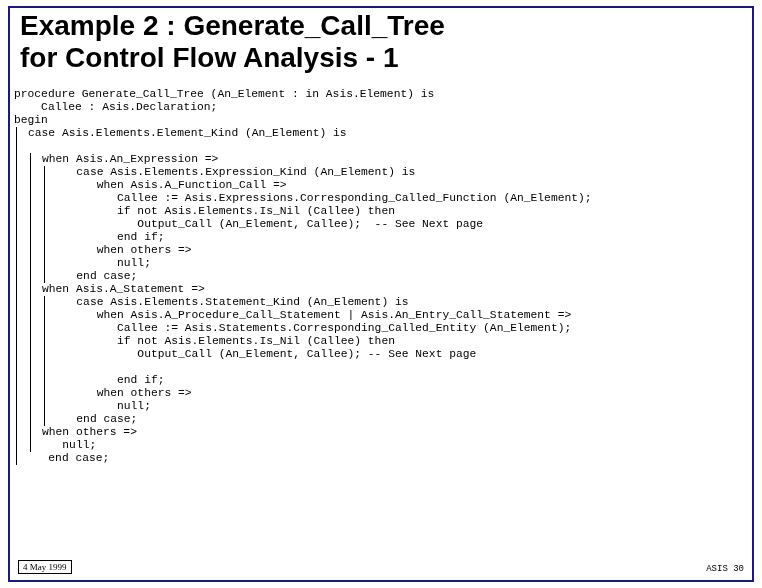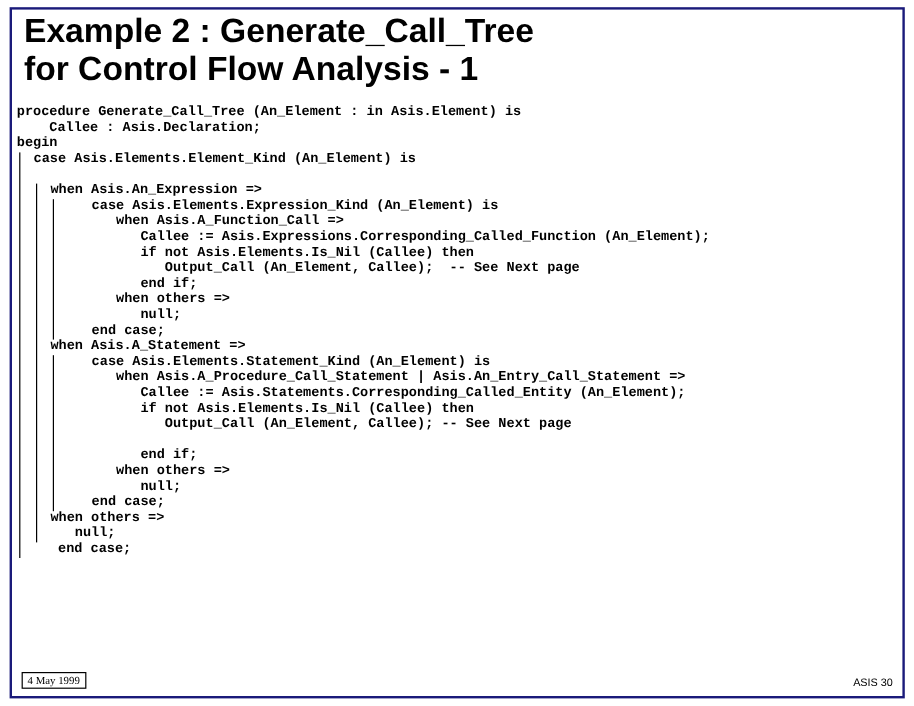--- a/index.html
+++ b/index.html
@@ -22,21 +22,21 @@
     font-size: 28px;
     font-weight: bold;
     color: #000;
     padding: 10px 20px 14px 20px;
     line-height: 1.15;
   }
   .code-wrap {
     padding: 0 14px 0 14px;
     font-family: "Courier New", Courier, monospace;
     font-size: 11.3px;
-    font-weight: bold;
+    font-weight: normal;
     line-height: 1.15;
     color: #000;
     white-space: pre;
   }
   .nest {
     border-left: 1.5px solid #000;
     padding-left: 11px;
     margin-left: 2px;
     display: block;
   }
@@ -47,21 +47,21 @@
     font-size: 9px;
     border: 1px solid #000;
     padding: 1px 4px;
     font-family: Liberation Serif, serif;
   }
   .footer-right {
     position: absolute;
     right: 18px;
     bottom: 14px;
     font-size: 9px;
-    font-family: Liberation Sans, sans-serif;
+    font-family: Liberation Mono, monospace;
   }
 </style>
 </head>
 <body>
 
 <div class="slide-border"></div>
 
 <div class="title">
   <span>Example 2 : Generate_Call_Tree</span><br>
   <span>for Control Flow Analysis - 1</span>

